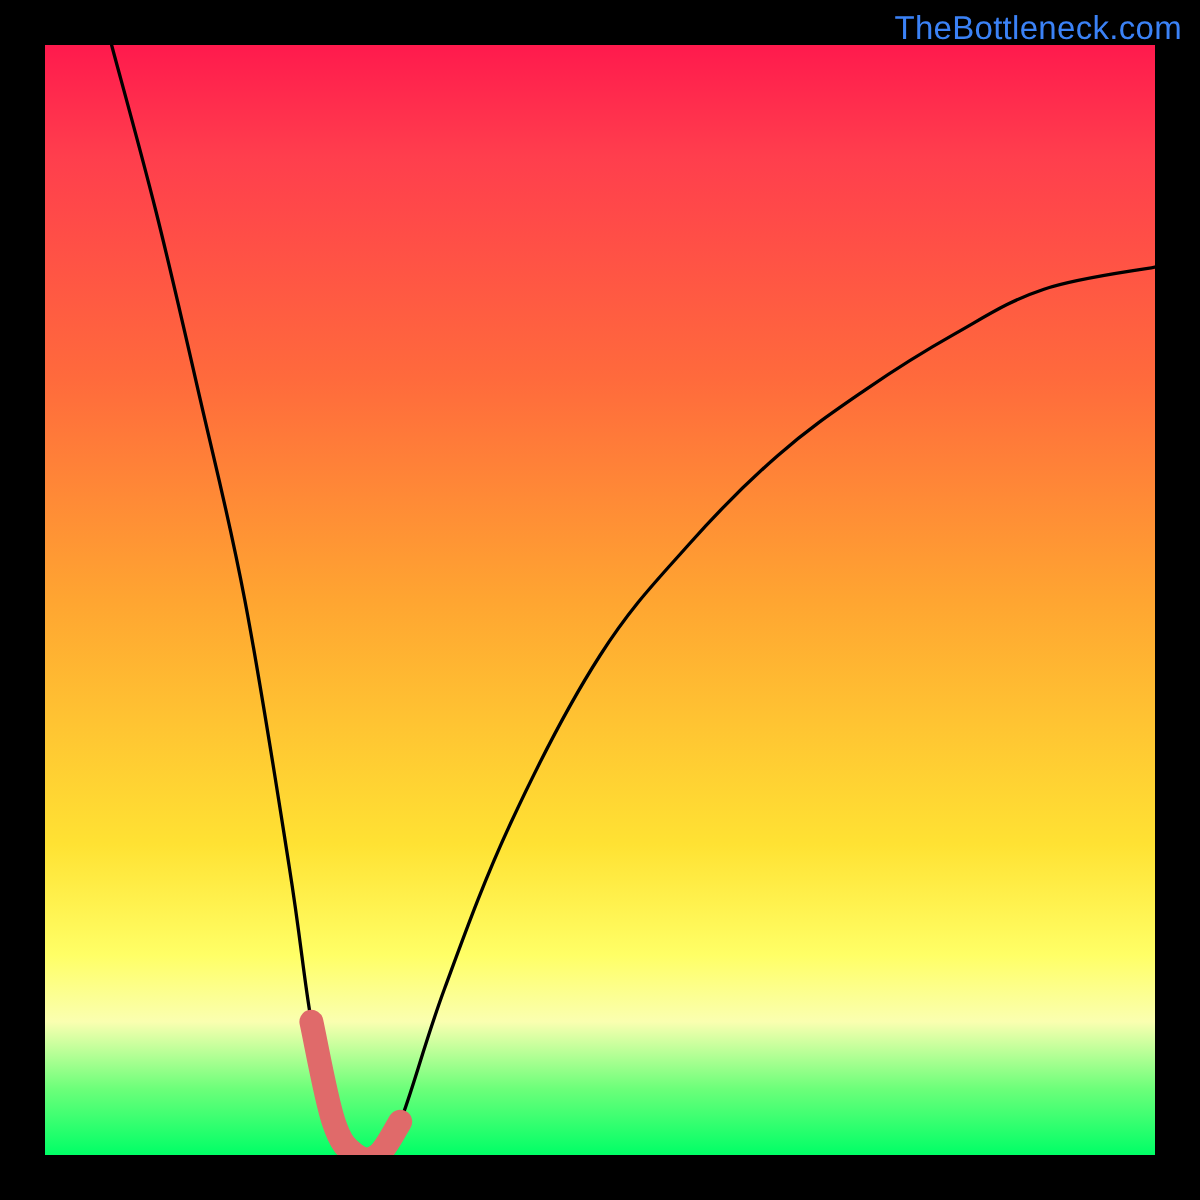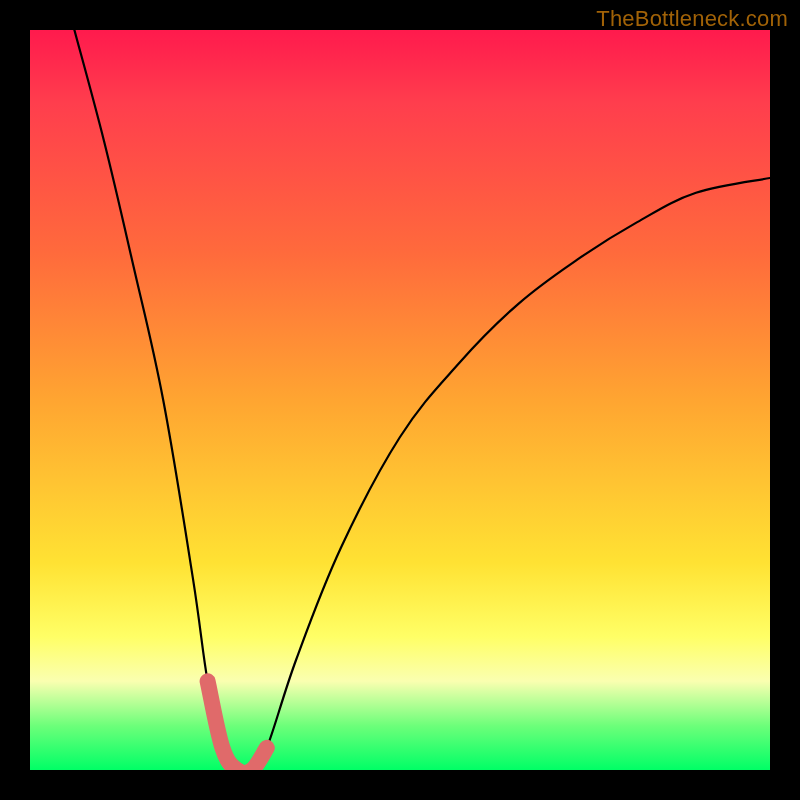--- a/index.html
+++ b/index.html
@@ -25,21 +25,21 @@
       #ffe233 72%,
       #ffff66 82%,
       #faffb0 88%,
       #6dff7a 94%,
       #00ff66 100%);
   }
   .watermark {
     position: absolute;
     top: 6px;
     right: 12px;
-    color: #a16207;
+    color: #3b82f6;
     font-size: 22px;
     font-weight: 500;
     letter-spacing: 0.2px;
     z-index: 5;
   }
   svg.curve {
     position: absolute;
     left: 30px;
     top: 30px;
     width: 740px;

